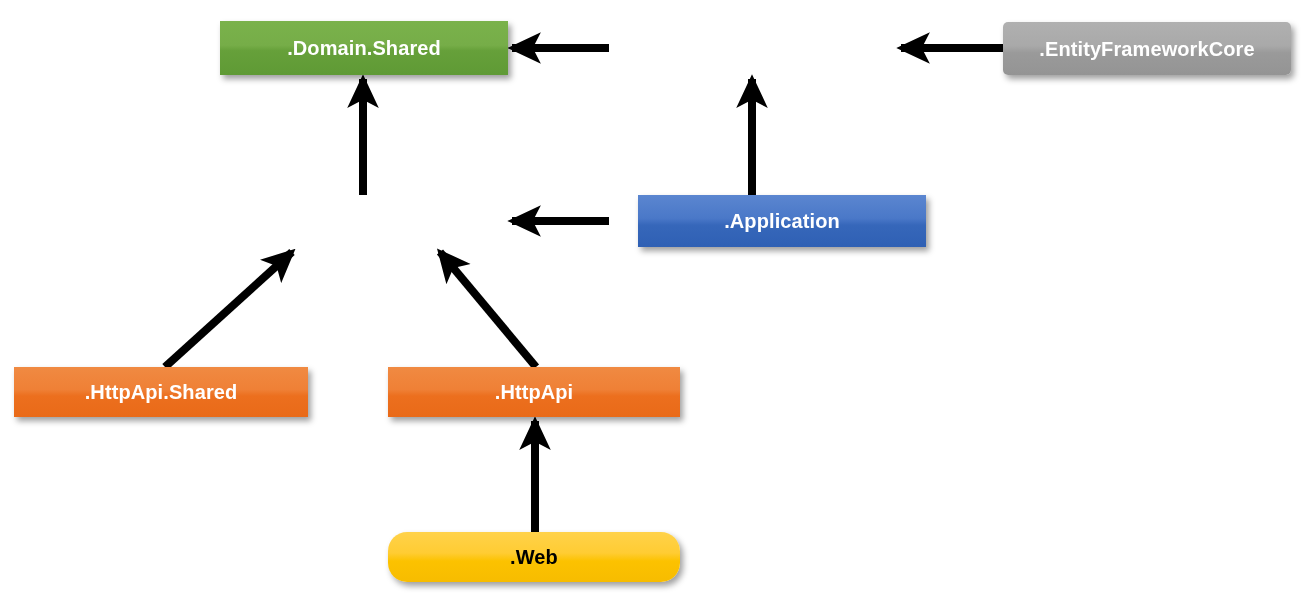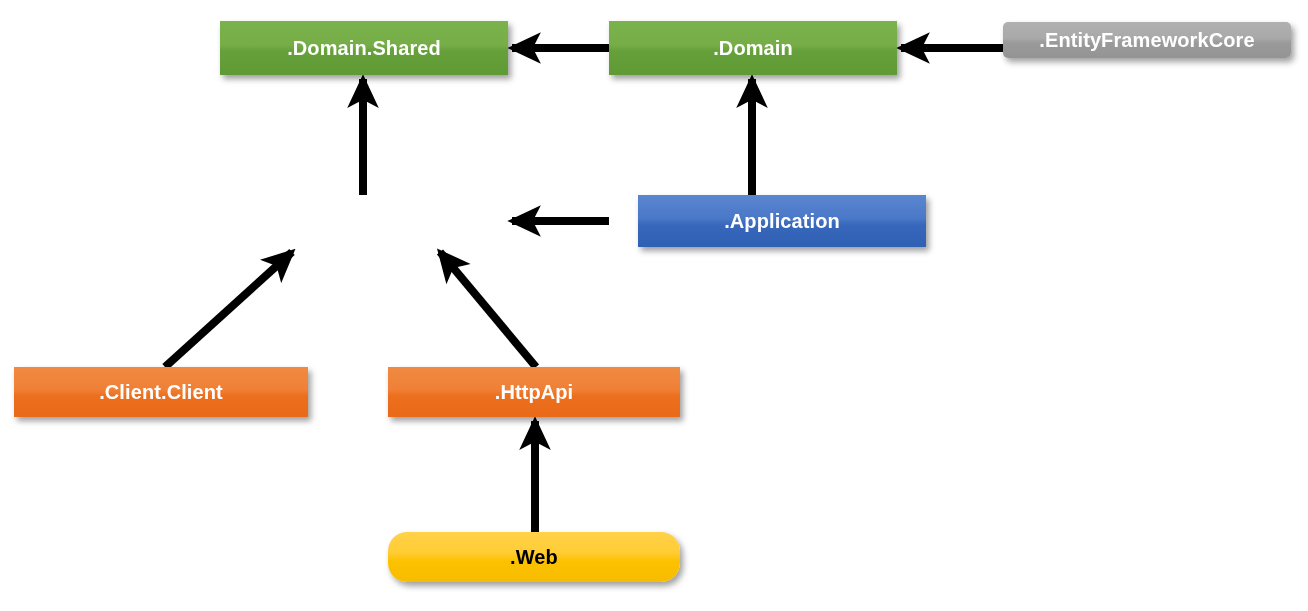--- a/index.html
+++ b/index.html
@@ -84,35 +84,32 @@
         <line x1="165" y1="367" x2="292" y2="252" stroke-linecap="butt"></line>
         <line x1="536" y1="367" x2="440" y2="252" stroke-linecap="butt"></line>
         <line x1="535" y1="532" x2="535" y2="421" stroke-linecap="butt"></line>
       </g>
   </svg>
 
   <div class="node node-green" style="left: 220px; top: 21px; width: 288px; height: 54px; color: rgb(255, 255, 255);">
     <span class="node-label">.Domain.Shared</span>
   </div>
 
-  <div class="node node-green" style="left: 609px; top: 21px; width: 288px; height: 54px; color: rgb(255, 255, 255);">
-    <span class="node-label">.Domain</span>
-  </div>
 
-  <div class="node node-gray" style="left: 1003px; top: 22px; width: 288px; height: 36px; color: rgb(255, 255, 255);">
+  <div class="node node-gray" style="left: 1003px; top: 22px; width: 288px; height: 53px; color: rgb(255, 255, 255);">
     <span class="node-label">.EntityFrameworkCore</span>
   </div>
 
 
   <div class="node node-blue" style="left: 609px; top: 195px; width: 288px; height: 52px; color: rgb(255, 255, 255); margin-left: 29px;">
     <span class="node-label">.Application</span>
   </div>
 
   <div class="node node-orange" style="left: 14px; top: 367px; width: 294px; height: 50px; color: rgb(255, 255, 255);">
-    <span class="node-label">.Client.Client</span>
+    <span class="node-label">.HttpApi.Shared</span>
   </div>
 
   <div class="node node-orange" style="left: 388px; top: 367px; width: 292px; height: 50px; color: rgb(255, 255, 255);">
     <span class="node-label">.HttpApi</span>
   </div>
 
   <div class="node node-yellow" style="left: 388px; top: 532px; width: 292px; height: 50px; color: rgb(0, 0, 0);">
     <span class="node-label">.Web</span>
   </div>
 

